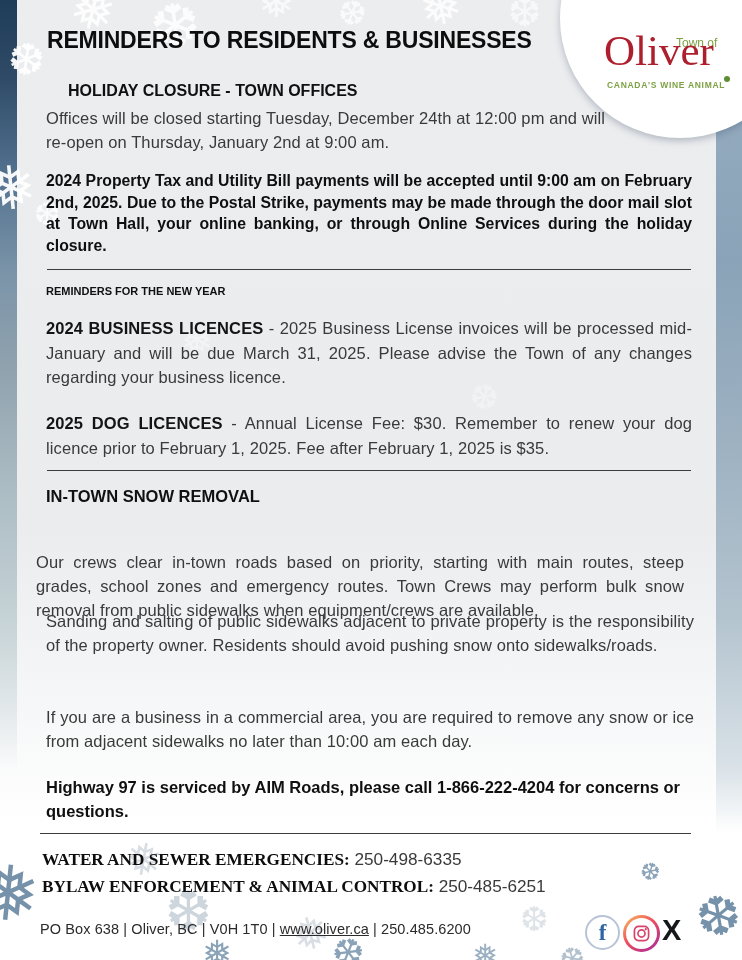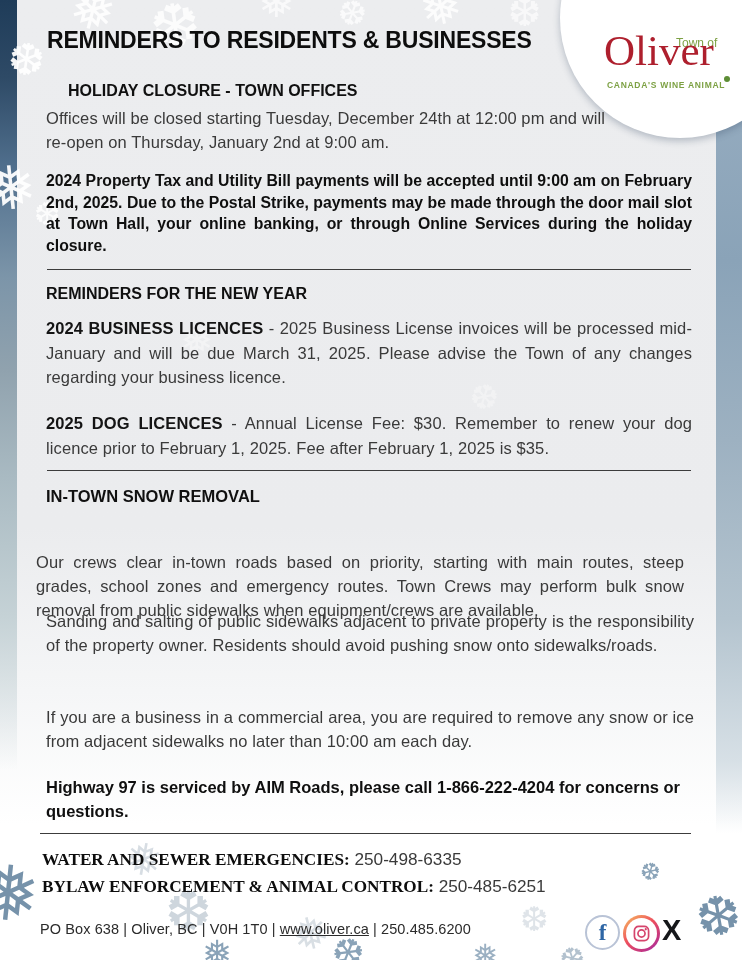--- a/index.html
+++ b/index.html
@@ -80,21 +80,21 @@
   <div class="logo-grape"></div>
 
   <div class="title">REMINDERS TO RESIDENTS &amp; BUSINESSES</div>
 
   <div class="h2" style="left:50px;top:82px;margin-left:18px;">HOLIDAY CLOSURE - TOWN OFFICES</div>
   <div class="body-p" style="left:46px;top:106px;width:566px;">Offices will be closed starting Tuesday, December 24th at 12:00 pm and will re-open on Thursday, January 2nd at 9:00 am.</div>
   <div class="bold-p" style="left:46px;top:170px;width:646px;">2024 Property Tax and Utility Bill payments will be accepted until 9:00 am on February 2nd, 2025. Due to the Postal Strike, payments may be made through the door mail slot at Town Hall, your online banking, or through Online Services during the holiday closure.</div>
 
   <div class="rule" style="left:47px;top:269px;width:644px;"></div>
 
-  <div class="h2" style="left:46px;top:285px;font-size:16px;">REMINDERS FOR THE NEW YEAR</div>
+  <div class="h2" style="left:46px;top:285px;font-size:11px;">REMINDERS FOR THE NEW YEAR</div>
   <div class="body-p just" style="left:46px;top:316px;width:646px;line-height:24.5px;"><b>2024 BUSINESS LICENCES</b> <span>- 2025 Business License invoices will be processed mid-January and will be due March 31, 2025. Please advise the Town of any changes regarding your business licence.</span></div>
   <div class="body-p just" style="left:46px;top:411px;width:646px;line-height:24.5px;"><b>2025 DOG LICENCES</b> <span>- Annual License Fee: $30. Remember to renew your dog licence prior to February 1, 2025. Fee after February 1, 2025 is $35.</span></div>
 
   <div class="rule" style="left:47px;top:470px;width:644px;"></div>
 
   <div class="h2" style="left:46px;top:487px;font-size:16.5px;">IN-TOWN SNOW REMOVAL</div>
   <div class="body-p just" style="left:36px;top:514px;width:648px;margin-top:36px;">Our crews clear in-town roads based on priority, starting with main routes, steep grades, school zones and emergency routes. Town Crews may perform bulk snow removal from public sidewalks when equipment/crews are available.</div>
   <div class="body-p just" style="left:46px;top:609px;width:648px;">Sanding and salting of public sidewalks adjacent to private property is the responsibility of the property owner. Residents should avoid pushing snow onto sidewalks/roads.</div>
   <div class="body-p just" style="left:46px;top:705px;width:648px;">If you are a business in a commercial area, you are required to remove any snow or ice from adjacent sidewalks no later than 10:00 am each day.</div>
   <div class="bold-p" style="left:46px;top:775px;width:648px;font-size:16.5px;line-height:24px;text-align:left;">Highway 97 is serviced by AIM Roads, please call 1-866-222-4204 for concerns or questions.</div>

